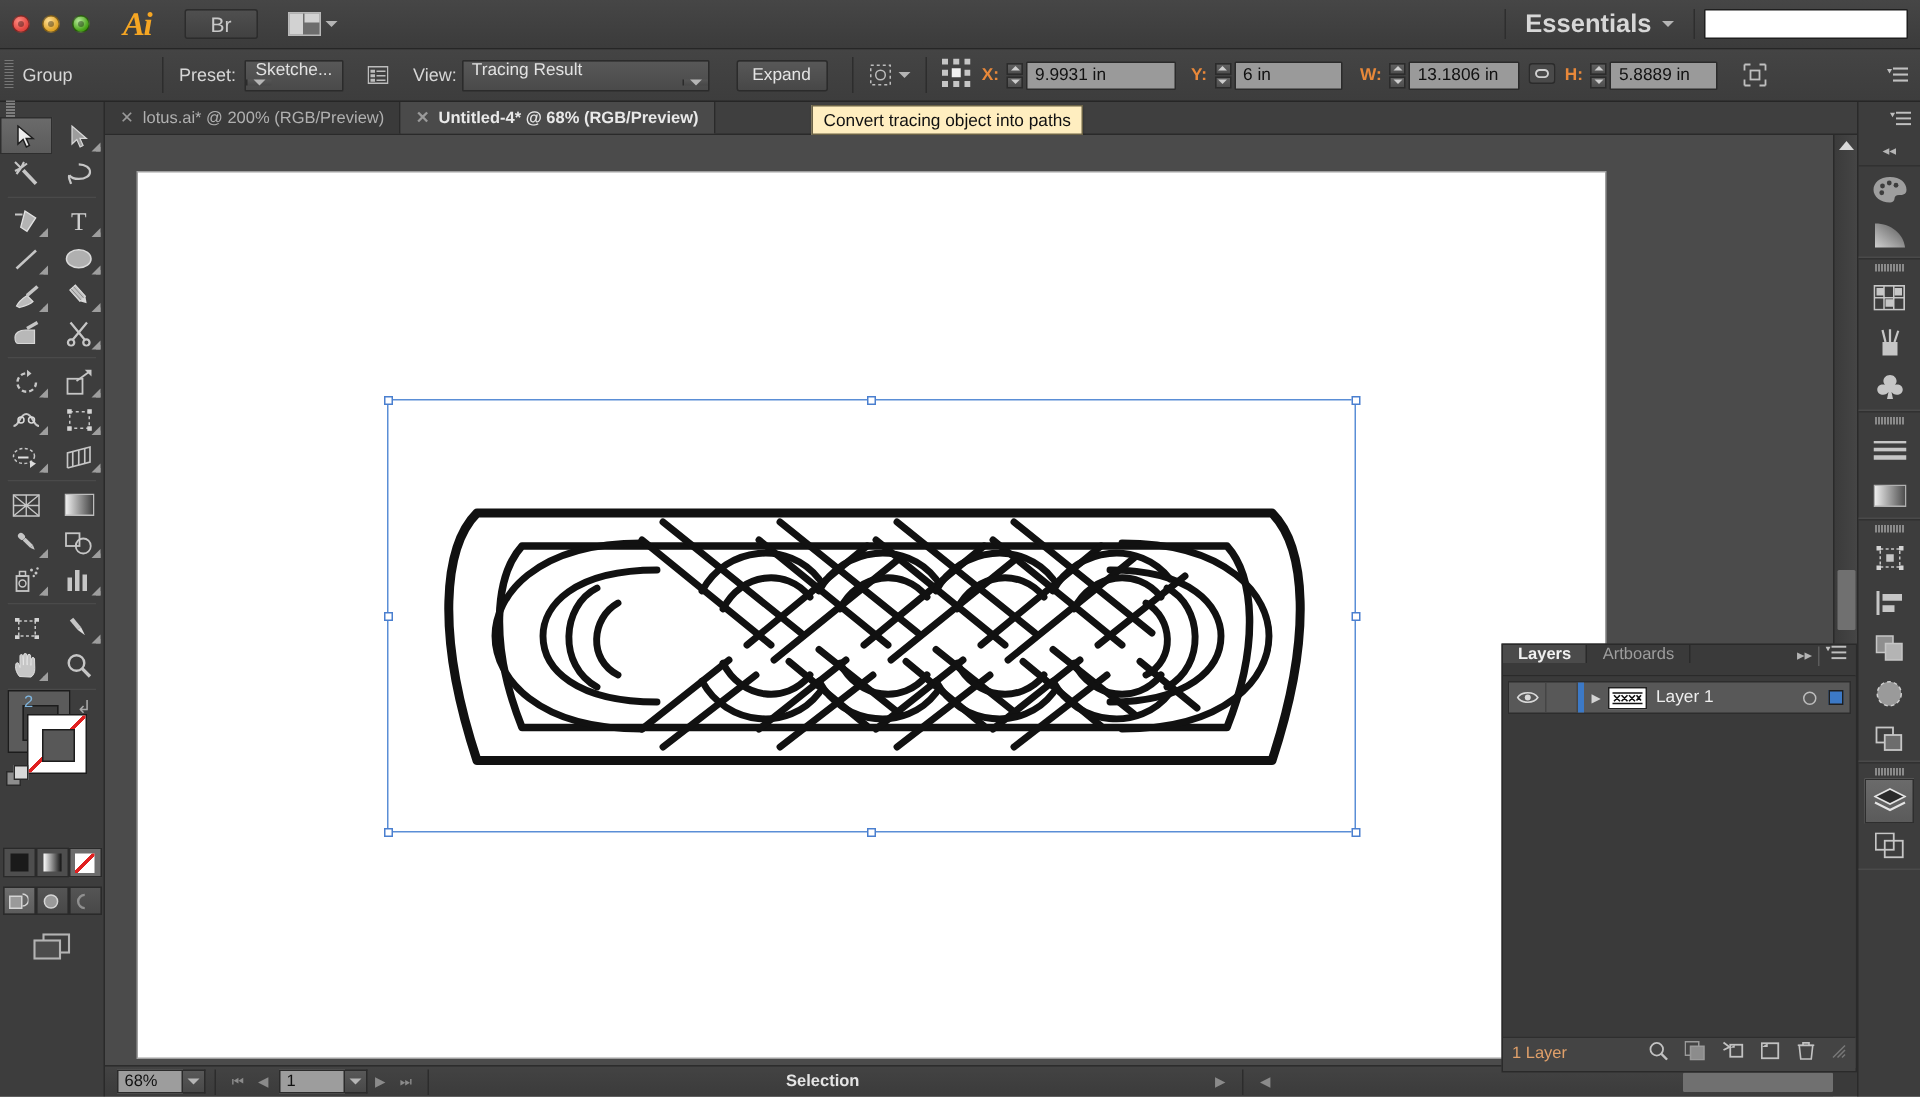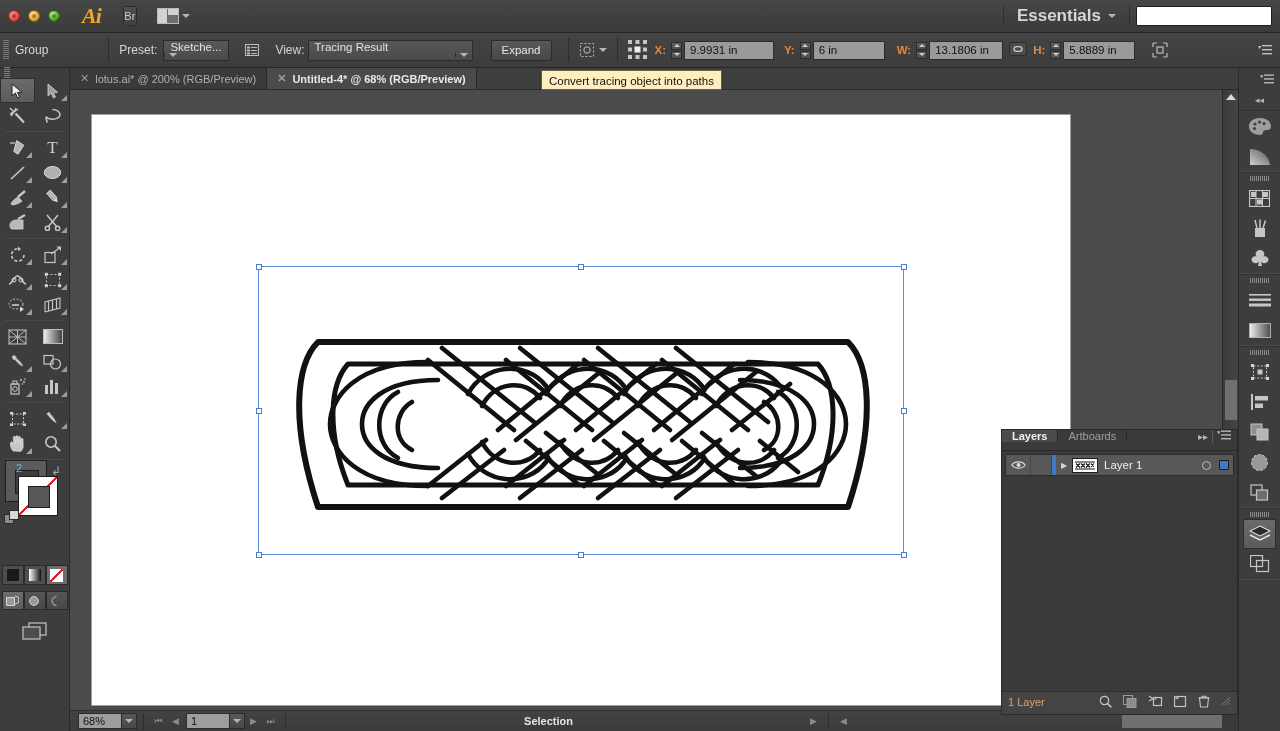--- a/index.html
+++ b/index.html
@@ -24,24 +24,24 @@
   .tl.red    { background: radial-gradient(circle at 35% 30%, #ff8a80, #e0443e 70%); }
   .tl.yellow { background: radial-gradient(circle at 35% 30%, #ffdf96, #dea123 70%); }
   .tl.green  { background: radial-gradient(circle at 35% 30%, #b6e89b, #44a012 70%); }
   .tl .dot { display:block; width:4px; height:4px; border-radius:50%; margin:3px auto; background:rgba(0,0,0,.35);}
   .ai-logo {
     margin-left: 22px; color: #f6a623; font-size: 22px;
     font-weight: bold; font-style: italic; letter-spacing: -1px;
     font-family: "Liberation Serif", serif;
   }
   .br-btn {
-    margin-left: 22px; width: 14px; height: 20px;
+    margin-left: 22px; width: 49px; height: 20px;
     background: linear-gradient(#4f4f4f,#414141);
     border: 1px solid #2c2c2c; border-radius: 2px;
-    color: #c8c8c8; font-size: 11px; display:flex; align-items:center; justify-content:center;
+    color: #c8c8c8; font-size: 14px; display:flex; align-items:center; justify-content:center;
   }
   .arrange-btn {
     margin-left: 20px; display: flex; align-items: center; gap: 3px;
   }
   .arrange-ico {
     width: 22px; height: 16px; border: 1px solid #b9b9b9; background: #6d6d6d;
     position: relative;
   }
   .arrange-ico::before { content:''; position:absolute; left:0; top:0; width:9px; height:14px; background:#d2d2d2; }
   .arrange-ico::after { content:''; position:absolute; left:10px; top:0; width:10px; height:6px; background:#d2d2d2; }
@@ -371,21 +371,21 @@
     </div>
     <span class="orange">X:</span>
     <div class="spinner" style="margin-left:5px;">
       <span class="sp-up">
           <i></i>
         </span>
         <span class="sp-dn">
           <i></i>
         </span>
     </div>
-    <div class="cb-field" style="width:90px;">9.9931 in</div>
+    <div class="cb-field" style="width:100px;">9.9931 in</div>
     <span class="orange" style="margin-left:10px;">Y:</span>
     <div class="spinner" style="margin-left:5px;">
       <span class="sp-up">
           <i></i>
         </span>
         <span class="sp-dn">
           <i></i>
         </span>
     </div>
     <div class="cb-field" style="width:72px;">6 in</div>

